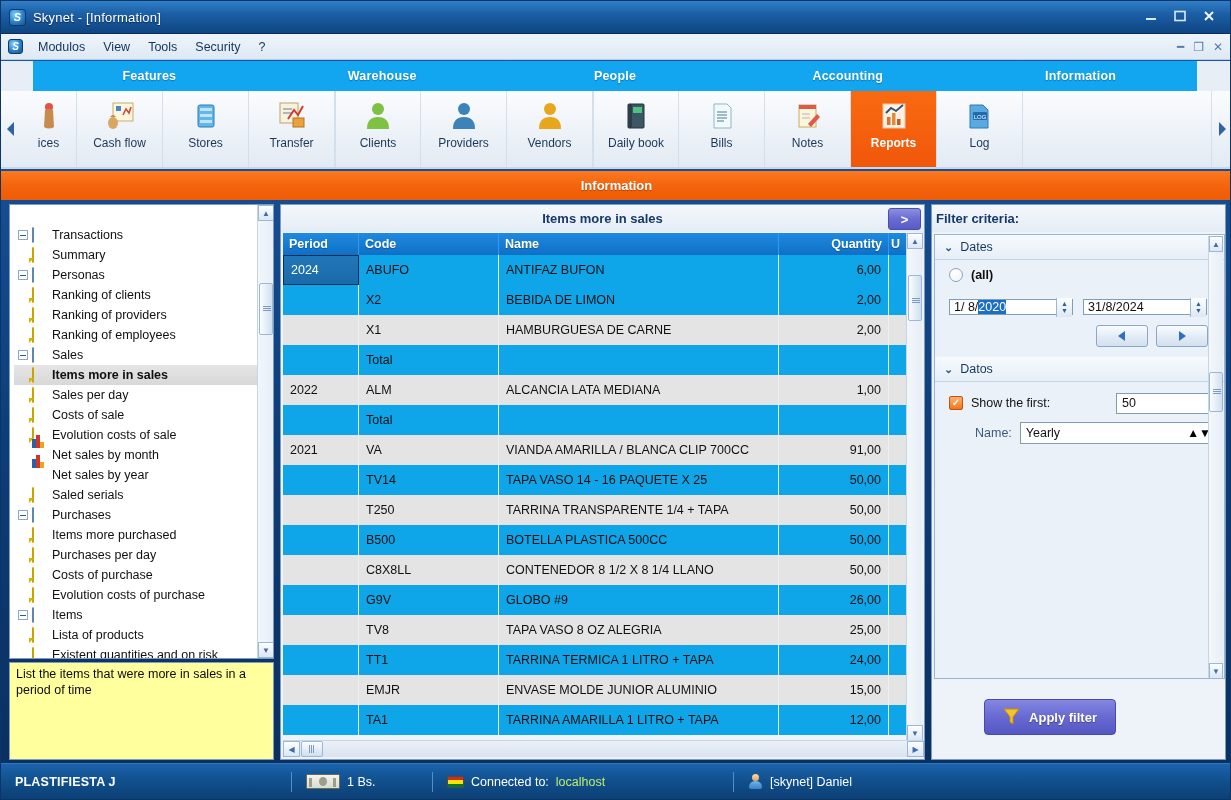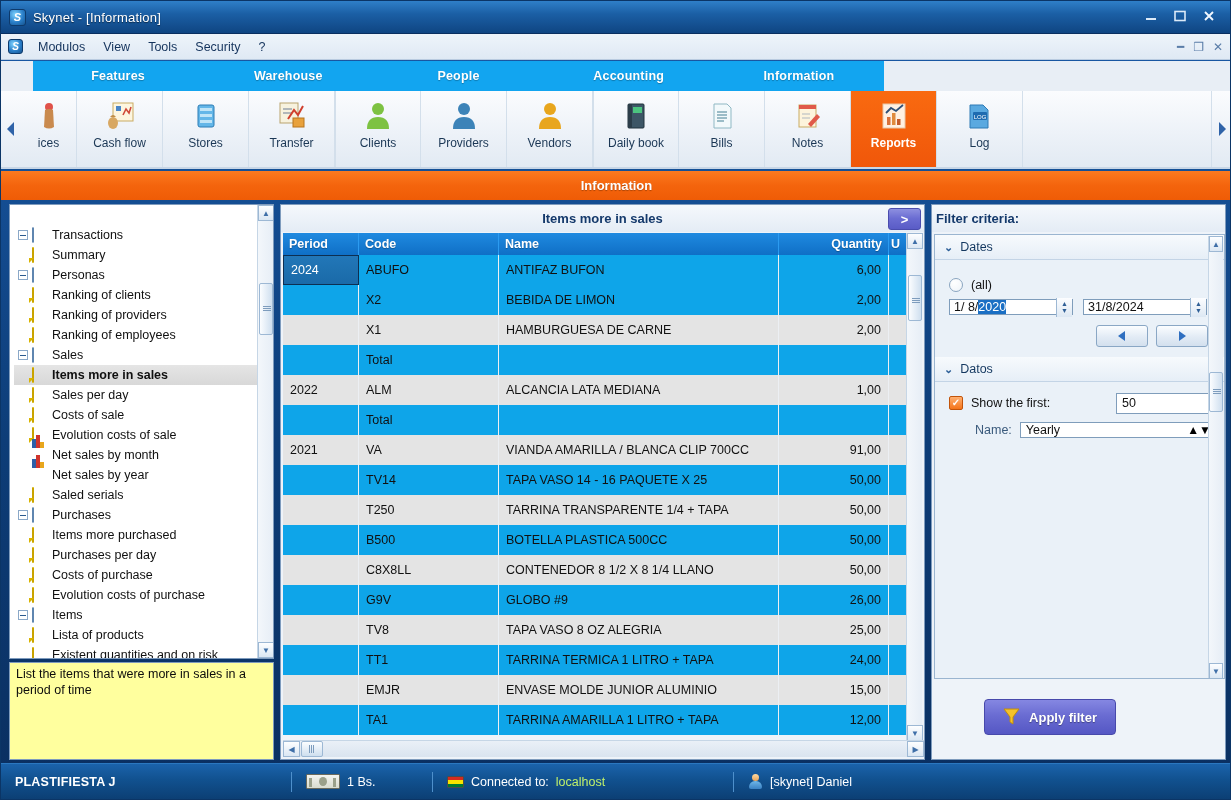--- a/index.html
+++ b/index.html
@@ -52,21 +52,21 @@
     display:flex; align-items:center; padding-left:7px;
     border-bottom:1px solid #b9cbe0;
   }
   .menubar .app-logo { width:15px;height:15px;font-size:10px; margin-right:6px;}
   .menu-item { padding:3px 9px; color:#14335c; font-size:12.5px; }
   .mdi-btns { margin-left:auto; display:flex; gap:9px; padding-right:9px; color:#5a7da8; }
   .mdi-btns span { font-size:12px; }
 
   
   .ribbon-tabs {
-    position:absolute; left:32px; top:60px; width:851px; height:30px;
+    position:absolute; left:32px; top:60px; width:1164px; height:30px;
     background:#12a5f0;
     display:flex; align-items:center;
   }
   .rtab {
     flex:1; text-align:center; color:#ffffff;
     font-size:12.5px; font-weight:bold; letter-spacing:.2px;
     text-shadow:0 1px 1px rgba(0,0,0,.28);
   }
   .ribbon-tabs-bg {
     position:absolute; left:0; top:60px; width:1231px; height:30px;
@@ -266,21 +266,21 @@
   }
   .sect-hdr {
     height:25px; display:flex; align-items:center; gap:7px; padding-left:9px;
     background: linear-gradient(180deg,#f7fafd 0%,#e6eef7 100%);
     border-bottom:1px solid #c3d4e6;
     color:#13375f; font-size:12.5px;
   }
   .chev { color:#2a5d96; font-size:11px; font-weight:bold; }
   .sect-body { padding:8px 12px 10px 14px; }
 
-  .radio-row { display:flex; align-items:flex-end; gap:8px; height:24px; }
+  .radio-row { display:flex; align-items:flex-start; gap:8px; height:24px;font-weight:bold; }
   .radio {
     width:14px;height:14px;border-radius:50%;
     background: radial-gradient(circle at 35% 30%,#ffffff,#eef3f8);
     border:1px solid #8aa5c0; flex:none; position:relative;
   }
   .radio.on {
     background: radial-gradient(circle at 35% 30%,#ffb071 0%,#f4741a 60%,#d3540a 100%);
     border-color:#b44d08;
   }
   .radio.on:after{content:'';position:absolute;left:4px;top:4px;width:5px;height:5px;border-radius:50%;background:#8c3403;}
@@ -316,21 +316,21 @@
     display:flex;align-items:center;justify-content:center;
     color:#fff; font-size:10px; font-weight:bold; line-height:1;
   }
   .chk-lbl{font-size:12.5px;color:#111;}
   .numfield {
     margin-left:auto; width:96px;height:21px;background:#fff;border:1px solid #7f9dbb;
     display:flex;align-items:center; padding:0 5px; font-size:12.5px;color:#111;
   }
   .mode-row { display:flex; align-items:center; gap:8px; margin-top:6px; padding-left:26px;}
   .mode-lbl{font-size:12.5px;color:#3a5a7c;}
-  .mode-spin{flex:1;height:16px;display:flex;align-items:center;background:#fff;border:1px solid #7f9dbb;}
+  .mode-spin{flex:1;height:22px;display:flex;align-items:center;background:#fff;border:1px solid #7f9dbb;}
   .mode-spin .val{flex:1;padding:0 5px;font-size:12.5px;color:#111;}
 
   .filter-vs {
     position:absolute; right:1px; top:1px; width:15px; height:443px;
     background: linear-gradient(90deg,#f3f7fb 0%,#e7eef6 100%);
     border-left:1px solid #c6d6e6;
   }
   .fvthumb{position:absolute;left:0;top:136px;width:14px;height:40px;background:linear-gradient(90deg,#fbfdff,#cfdfef);border:1px solid #9db8d4;border-radius:2px;}
   .fvthumb:after{content:'';position:absolute;left:3px;top:18px;width:8px;height:1px;background:#7d9cbd;box-shadow:0 2px 0 #7d9cbd,0 -2px 0 #7d9cbd;}
 

